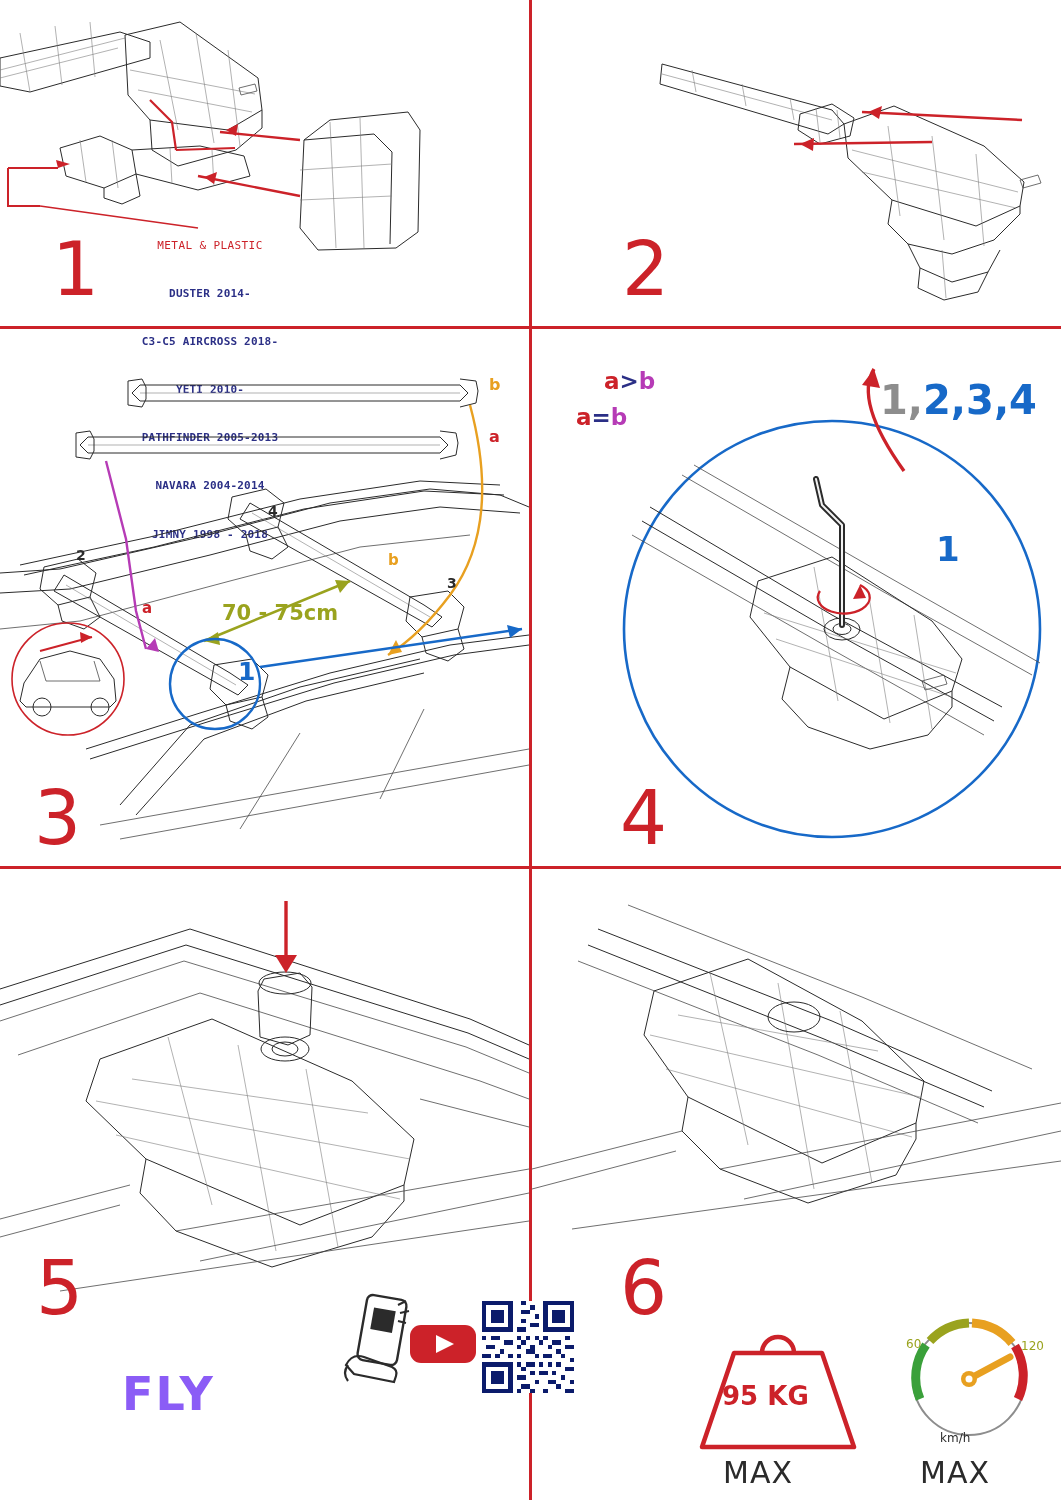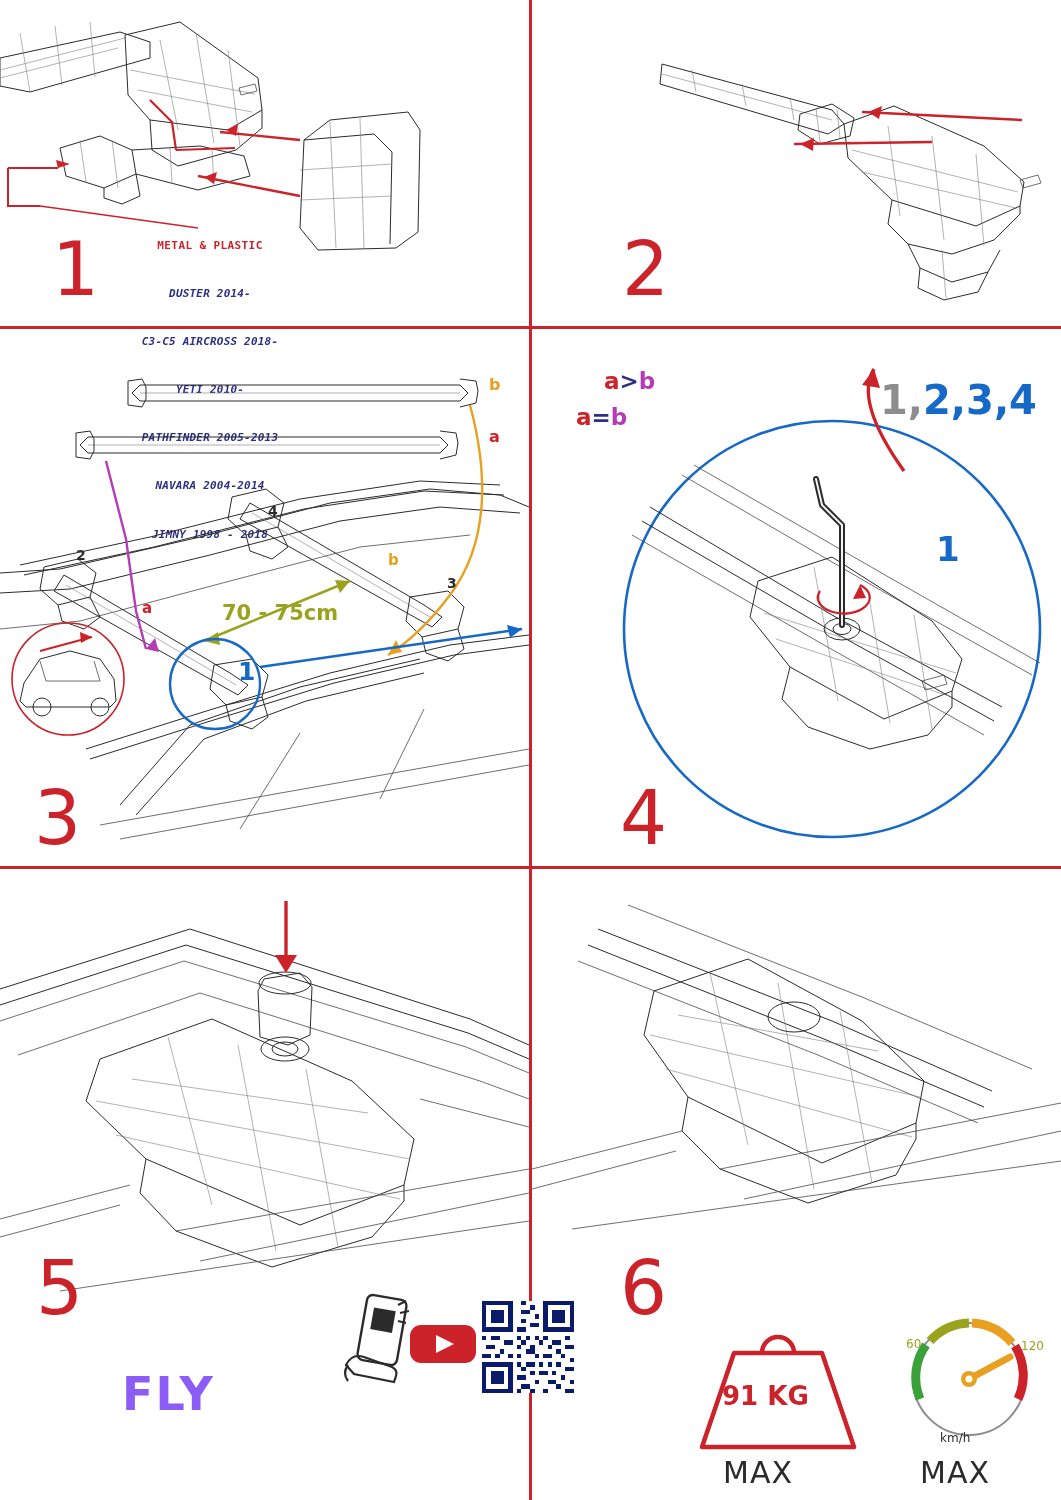--- a/index.html
+++ b/index.html
@@ -30,22 +30,22 @@
   .lnl{fill:none;stroke:#7d7d7d;stroke-width:0.6;}
 
   
   .metal-list{
     position:absolute;
     text-align:center;
     font-family:"DejaVu Sans Mono", monospace;
     line-height:1.12;
     white-space:pre;
   }
-  .metal-title{color:#cc2229;font-size:11px;font-weight:bold;letter-spacing:.4px;}
-  .metal-models{color:#2b2f86;font-size:11px;font-weight:bold;letter-spacing:.2px;font-style:italic;}
+  .metal-title{color:#cc2229;font-size:11px;font-weight:normal;letter-spacing:.4px;}
+  .metal-models{color:#2b2f86;font-size:11px;font-weight:bold;letter-spacing:.2px;}
 
   
   .lbl{position:absolute;font-family:"DejaVu Sans", sans-serif;font-weight:bold;}
   .lbl-a{color:#cc2229;}
   .lbl-b{color:#e8a020;}
   .cmp{position:absolute;font-family:"DejaVu Sans", sans-serif;font-weight:bold;font-size:23px;}
   .cmp .a{color:#cc2229;}
   .cmp .op{color:#2b2f86;}
   .cmp .b{color:#b63bb6;}
   .dist{
@@ -475,21 +475,21 @@
       <path class="ln2" d="M212 330 L529 262"></path>
       <path class="ln2" d="M40 360 L529 292"></path>
     </svg>
 
     <div class="step-num big-num" style="left:88px;top:382px;">6</div>
 
     <svg width="180" height="140" viewBox="0 0 180 140" style="position:absolute;left:156px;top:448px;">
       <path d="M46 36 L134 36 L166 130 L14 130 Z" fill="none" stroke="#cc2229" stroke-width="4.5" stroke-linejoin="round"></path>
       <path d="M74 36 a16 16 0 0 1 32 0" fill="none" stroke="#cc2229" stroke-width="4.5"></path>
     </svg>
-    <div class="kg" style="left:190px;top:512px;">91 KG</div>
+    <div class="kg" style="left:190px;top:512px;">95 KG</div>
     <div class="maxlbl" style="left:191px;top:586px;">MAX</div>
 
     <svg width="170" height="140" viewBox="0 0 170 140" style="position:absolute;left:352px;top:438px;">
       <circle cx="85" cy="72" r="56" fill="none" stroke="#8d8d8d" stroke-width="2"></circle>
       <path d="M42 38 A56 56 0 0 0 36 92" fill="none" stroke="#3aa03a" stroke-width="9"></path>
       <path d="M46 34 A56 56 0 0 1 85 16" fill="none" stroke="#9aa31e" stroke-width="9"></path>
       <path d="M88 16 A56 56 0 0 1 128 36" fill="none" stroke="#e8a020" stroke-width="9"></path>
       <path d="M131 39 A56 56 0 0 1 134 92" fill="none" stroke="#cc2229" stroke-width="9"></path>
       <path d="M85 72 L126 50" stroke="#e8a020" stroke-width="7" stroke-linecap="round"></path>
       <circle cx="85" cy="72" r="8" fill="#e8a020"></circle>

